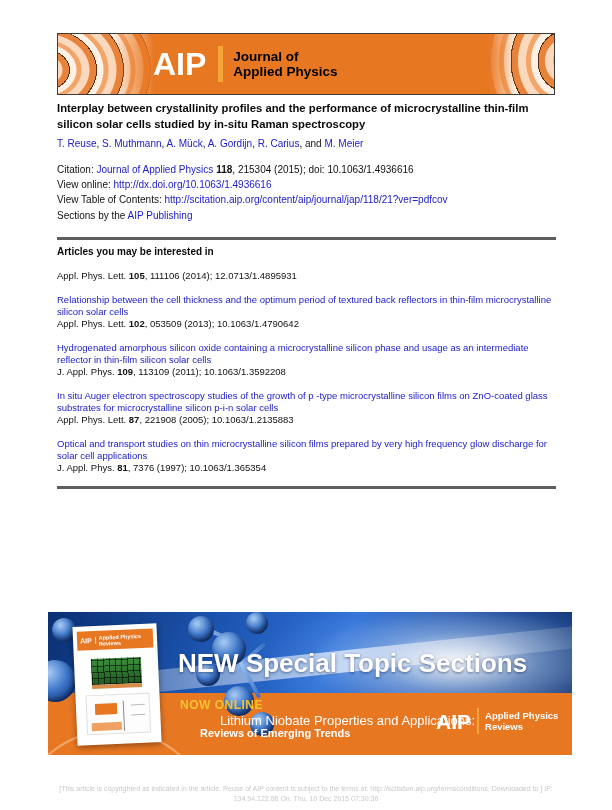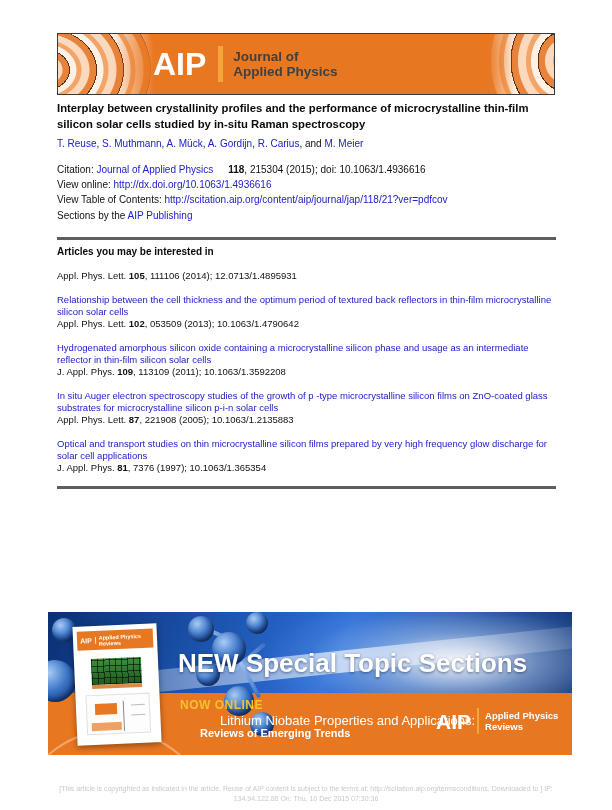--- a/index.html
+++ b/index.html
@@ -32,39 +32,39 @@
         #fdf0e4 0 6px, #f2a469 7px 11px, #fcd9bd 12px 19px, #e8833c 20px 26px, #5b2d0e 26px 27px);
   }
   .jnl-logo-row {
     position:absolute; left:95px; top:0; height:100%;
     display:flex; align-items:center;
   }
   .jnl-aip {
     color:#fff; font-size:32px; font-weight:bold; letter-spacing:0px; line-height:1;
   }
   .jnl-divider { width:5px; height:36px; background:#f3a738; margin:0 10px 0 12px; }
-  .jnl-name { color:#404040; font-size:13.5px; font-weight:bold; line-height:15px; }
+  .jnl-name { color:#000000; font-size:13.5px; font-weight:bold; line-height:15px; }
 
   
   .art-title {
     position:absolute; left:57px; top:100px; width:510px;
     font-size:11.3px; font-weight:bold; line-height:16px; color:#0a0a0a;
   }
   .authors {
     position:absolute; left:57px; top:137px; width:505px;
     font-size:10px; line-height:13px; color:#111;
   }
   .author-link { color:#2020c8; cursor:pointer; }
 
   .cite-block {
     position:absolute; left:57px; top:162px; width:505px;
     font-size:10px; line-height:15.2px; color:#111;
   }
   a.link, .link { color:#2020c8; text-decoration:none; cursor:pointer;margin-top:27px; }
-  .vol { font-weight:bold; margin-left:15px; }
+  .vol { font-weight:bold; margin-left:3px; }
 
   .hrule { height:3px; background:#5e5e5e; }
   .rule1 { position:absolute; left:57px; top:237px; width:499px; }
   .rule2 { position:absolute; left:57px; top:486px; width:499px; }
 
   
   .related { position:absolute; left:57px; top:246px; width:505px; }
   .related-heading { font-size:10px; font-weight:bold; line-height:12px; color:#0a0a0a; }
   .article-item { margin-top:12px; font-size:9.5px; line-height:12px; }
   .article-item .title { color:#2020c8; cursor:pointer; display:block; }

